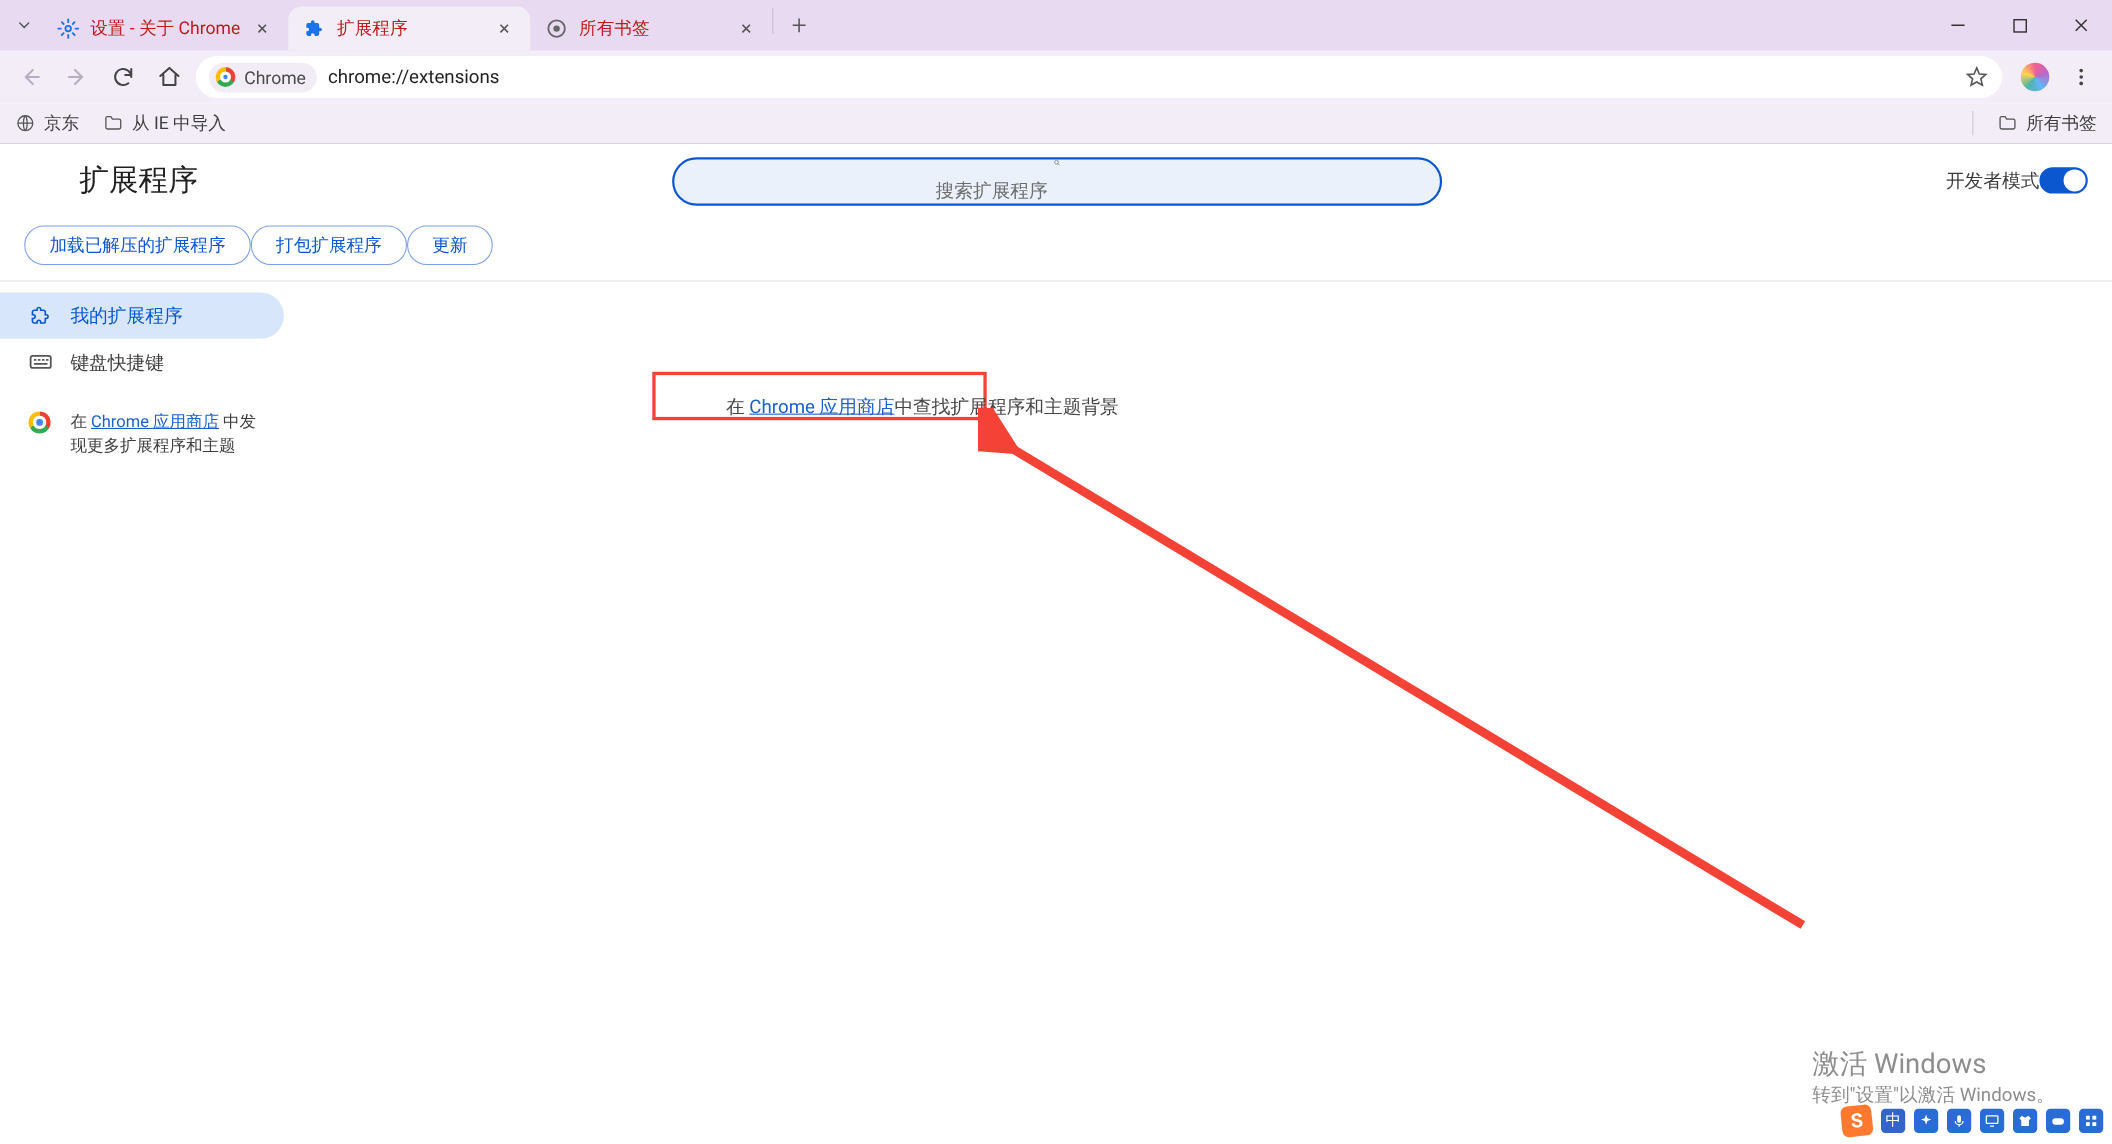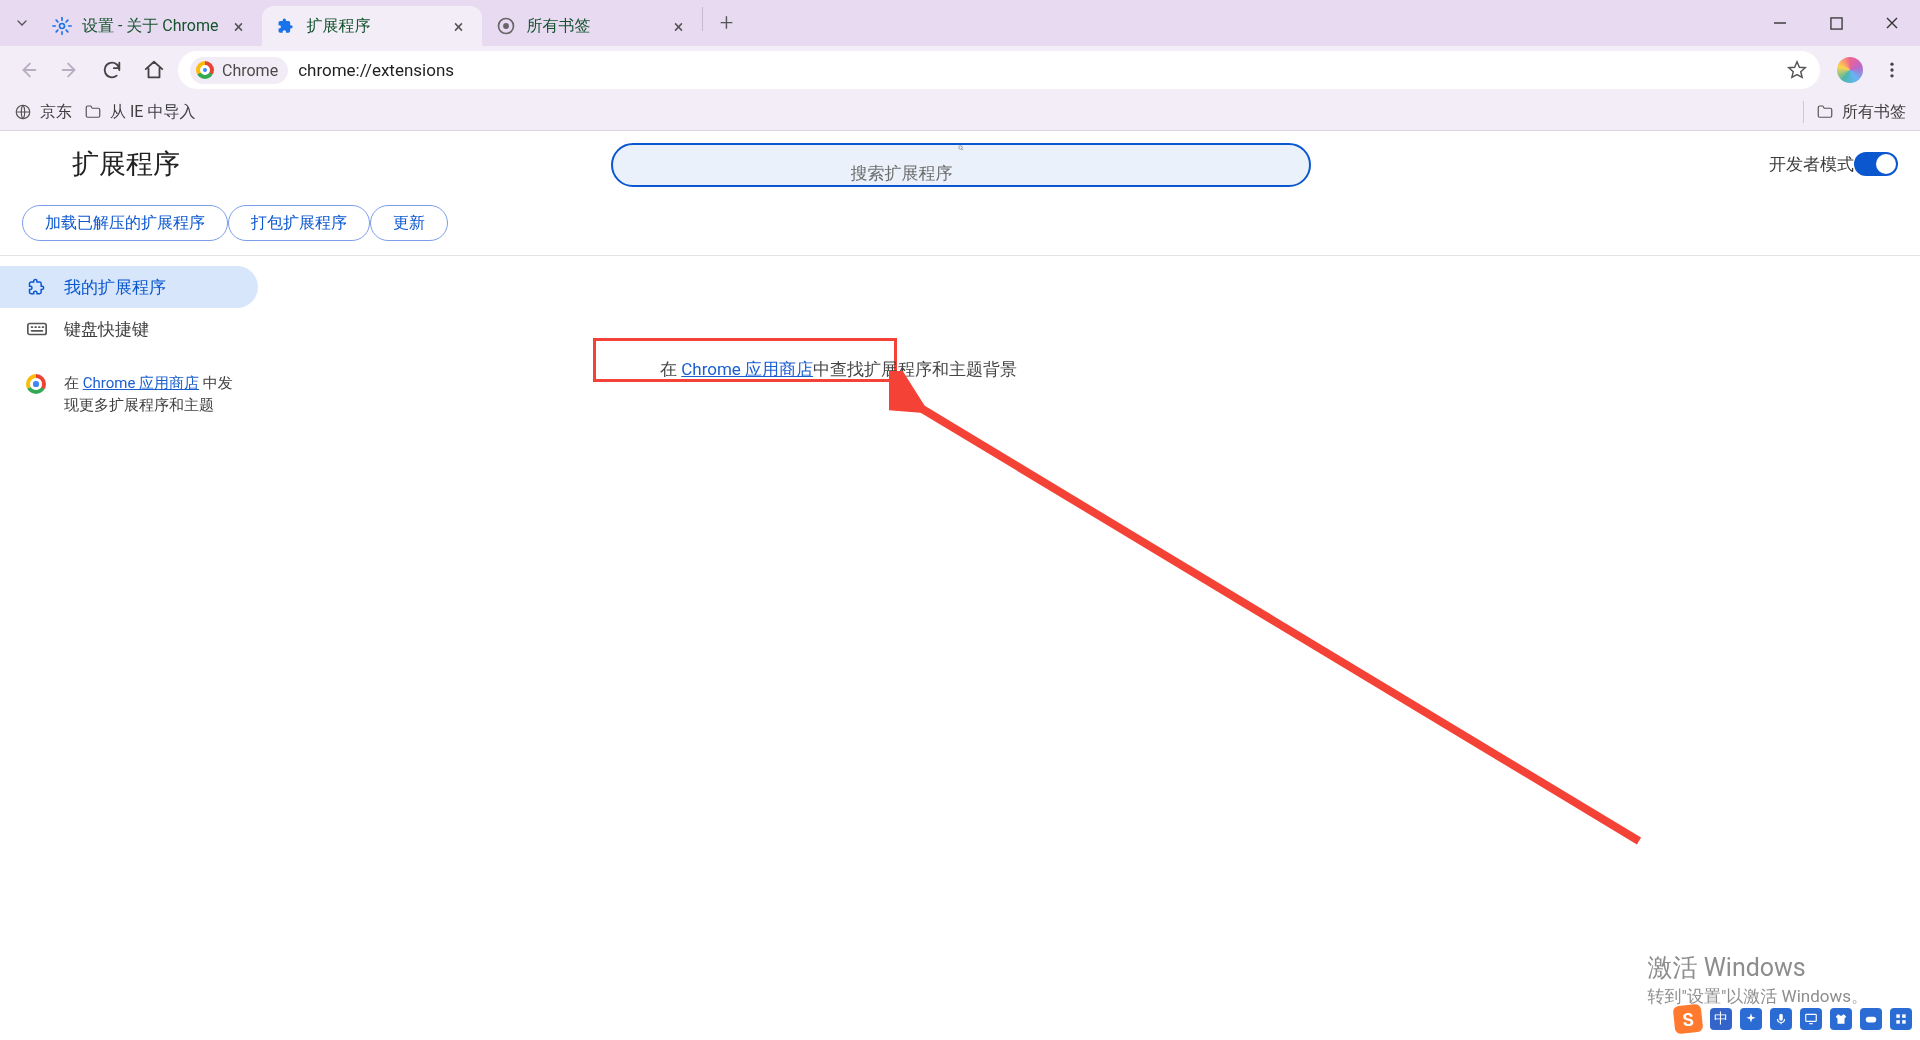--- a/index.html
+++ b/index.html
@@ -13,21 +13,21 @@
     .tab-caret { width:32px; height:32px; display:flex; align-items:center;
       justify-content:center; align-self:center; color:#444; cursor:pointer;
       border-radius:6px; }
     .tabs { display:flex; align-items:flex-end; height:100%; }
     .tab { display:flex; align-items:center; gap:10px; height:40px;
       padding:0 14px; border-radius:12px 12px 0 0; min-width:220px;
       max-width:260px; color:#434343; position:relative; cursor:pointer; box-sizing:border-box;}
     .tab.active { background:#f3edf7;}
     .tab .favicon { width:20px; height:20px; margin-right:0px; }
     .tab .title { flex:1; font-size:16px; white-space:nowrap; overflow:hidden;
-      text-overflow:ellipsis; color:#14532d;}
+      text-overflow:ellipsis; color:#b91c1c;}
     .tab .close { width:20px; height:20px; display:flex; align-items:center;
       justify-content:center; color:#555; border-radius:50%; cursor:pointer;
       font-size:18px; }
     .tab-sep { width:1px; height:24px; background:#c6bad0; align-self:center;
       margin-bottom:8px;}
     .new-tab { width:34px; height:34px; display:flex; align-items:center;
       justify-content:center; color:#555; border-radius:50%; cursor:pointer;
       align-self:center; margin-left:6px; font-size:24px; font-weight:300;}
     .win-controls { position:absolute; right:0; top:0; height:46px;
       display:flex; align-items:center; }
@@ -46,21 +46,21 @@
       display:flex; align-items:center; padding:0 12px; gap:10px;
       color:#2b2b2b; font-size:17px;}
     .omnibox .chip { display:flex; align-items:center; gap:8px;
       padding:4px 10px 4px 6px; border-radius:16px; background:#f2ecf6;
       color:#4a4a4a; font-size:16px;}
     .omnibox .url  { color:#1f1f1f; }
     .omnibox .star { margin-left:auto; color:#5a5a5a; cursor:pointer; }
 
     
     .bookmarks { background:#f3edf7; height:36px; display:flex;
-      align-items:center; gap:12px; padding:0 14px; font-size:16px;
+      align-items:center; gap:22px; padding:0 14px; font-size:16px;
       color:#3e3e3e; border-bottom:1px solid #d9d2e0;}
     .bookmark { display:flex; align-items:center; gap:8px; cursor:pointer; }
     .bookmarks .spacer { flex:1; }
     .bm-sep { width:1px; height:22px; background:#cfc6d8; }
 
     
     .page { background:#fff; height:calc(1040px - 46px - 48px - 36px);
       position:relative; }
 
     .page-header { height:66px; display:flex; align-items:center;

